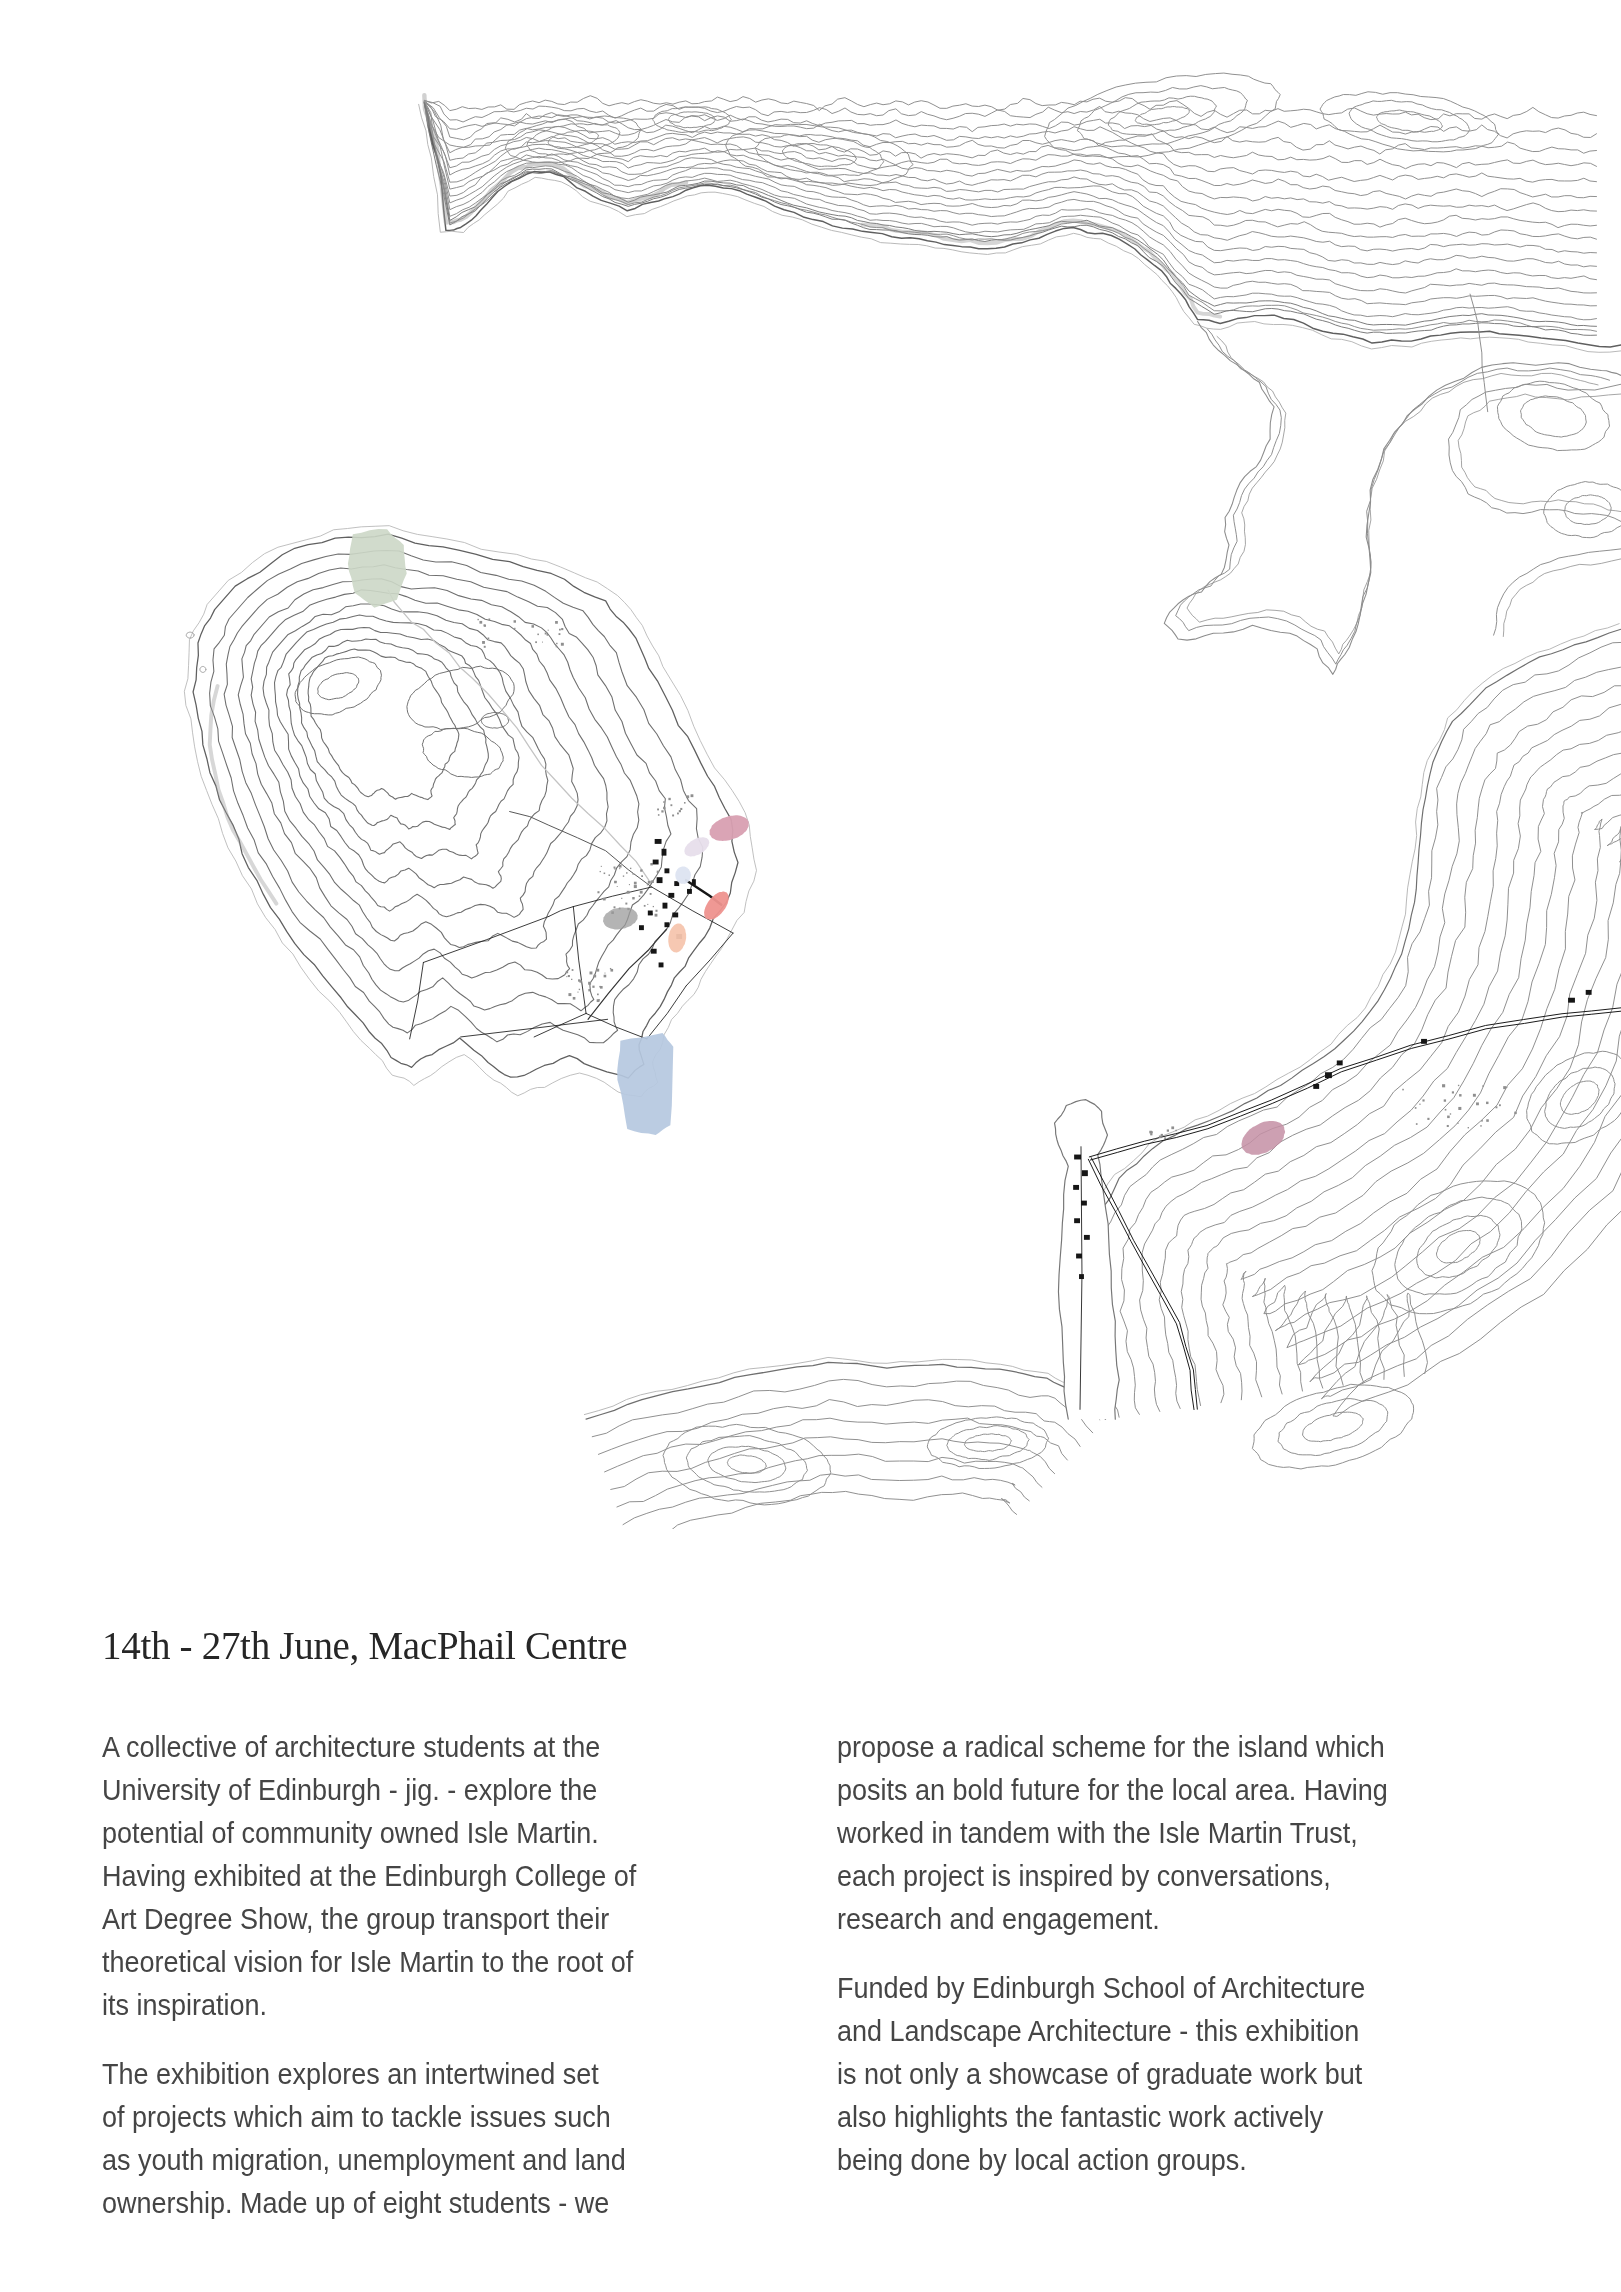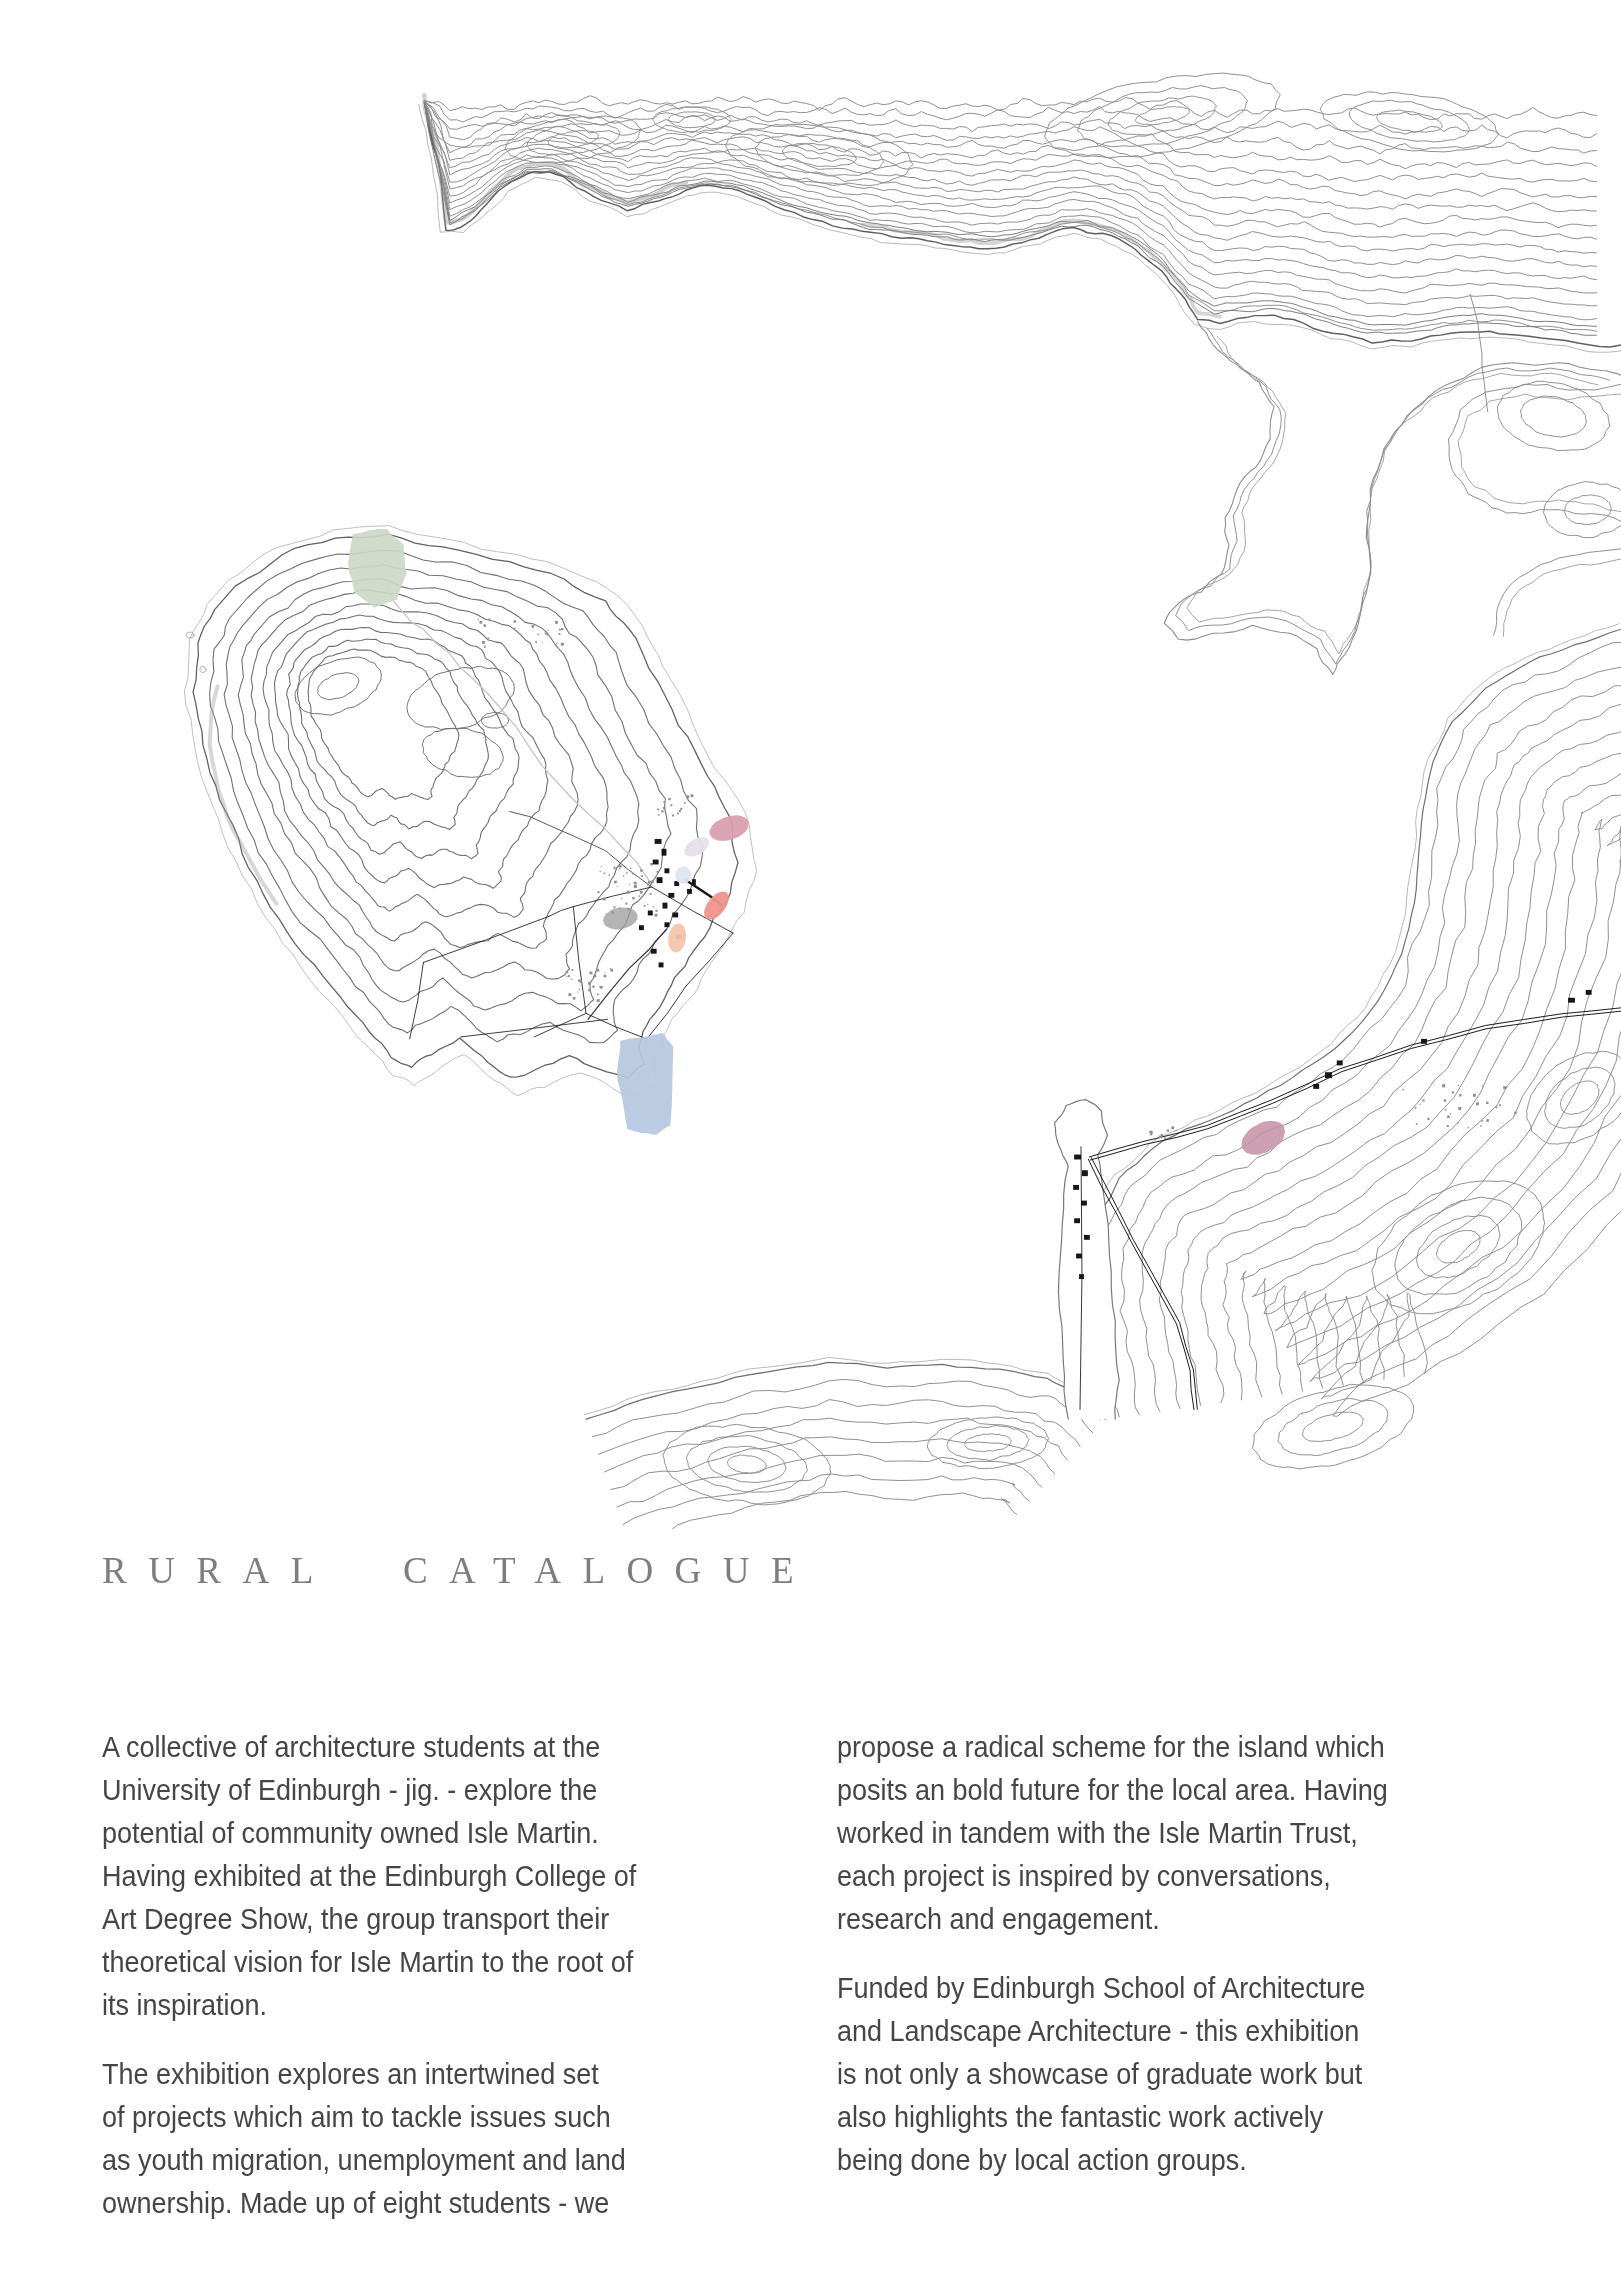--- a/index.html
+++ b/index.html
@@ -352,21 +352,21 @@
         <path d="M723.1 857.0L723.3 857.7L723.5 858.4L723.6 859.1L723.8 859.8L723.5 860.6L723.2 861.4L723.0 862.3L722.9 863.1L722.2 863.9L721.6 864.7L721.0 865.6L720.5 866.5L719.7 867.3L718.8 868.1L717.9 868.9L717.0 869.6L716.0 870.2L714.9 870.8L713.9 871.5L712.8 872.0L711.7 872.3L710.6 872.7L709.5 873.1L708.4 873.5L707.4 873.6L706.3 873.7L705.3 873.8L704.3 873.8L703.4 873.6L702.6 873.4L701.8 873.1L701.0 872.9L700.4 872.5L699.9 872.0L699.4 871.5L698.9 871.0L698.7 870.3L698.6 869.6L698.4 868.9L698.2 868.2L698.5 867.4L698.6 866.5L698.9 865.7L699.1 864.9L699.7 864.0L700.3 863.2L700.9 862.4L701.5 861.5L702.4 860.7L703.3 860.0L704.1 859.2L705.0 858.4L706.0 857.8L707.1 857.2L708.1 856.6L709.2 856.0L710.2 855.5L711.4 855.1L712.5 854.8L713.6 854.5L714.6 854.4L715.7 854.4L716.7 854.3L717.7 854.2L718.5 854.4L719.4 854.6L720.2 854.9L721.0 855.1L721.6 855.5L722.1 856.0L722.6 856.5Z" fill="#e7deeb" opacity="0.95" stroke-linejoin="round" stroke-linecap="round"></path>
         <path d="M705.0 893.0L704.8 893.8L704.7 894.5L704.6 895.3L704.5 896.1L704.2 896.7L703.8 897.4L703.4 898.1L703.1 898.8L702.6 899.3L702.1 899.8L701.5 900.3L701.0 900.8L700.3 901.1L699.7 901.3L699.0 901.6L698.4 901.9L697.7 901.8L697.0 901.8L696.3 901.8L695.6 901.9L695.0 901.5L694.3 901.3L693.7 901.0L693.0 900.8L692.5 900.3L691.9 899.8L691.4 899.3L690.9 898.8L690.6 898.1L690.3 897.4L689.9 896.7L689.5 896.1L689.4 895.3L689.2 894.5L689.1 893.8L689.0 893.0L689.1 892.2L689.2 891.5L689.4 890.7L689.5 889.9L689.9 889.3L690.2 888.6L690.6 887.9L690.9 887.2L691.4 886.7L691.9 886.2L692.5 885.7L693.0 885.2L693.7 885.0L694.3 884.7L695.0 884.5L695.6 884.1L696.3 884.1L697.0 884.0L697.7 884.1L698.4 884.1L699.0 884.4L699.7 884.7L700.3 885.0L701.0 885.2L701.5 885.7L702.0 886.3L702.6 886.7L703.1 887.2L703.4 887.9L703.7 888.6L704.1 889.3L704.5 889.9L704.7 890.7L704.8 891.5L704.9 892.2Z" fill="#dde4f1" opacity="0.95" stroke-linejoin="round" stroke-linecap="round"></path>
         <path d="M741.5 910.6L742.0 911.3L742.4 911.9L742.8 912.6L743.3 913.3L743.3 914.3L743.4 915.3L743.5 916.3L743.6 917.3L743.3 918.5L743.0 919.7L742.7 920.9L742.4 922.1L741.7 923.3L741.2 924.6L740.5 925.9L739.8 927.1L738.9 928.3L738.0 929.5L737.1 930.6L736.2 931.8L735.1 932.8L734.1 933.7L733.0 934.6L731.9 935.5L730.8 936.1L729.8 936.8L728.7 937.3L727.5 937.8L726.6 938.0L725.6 938.2L724.6 938.4L723.6 938.5L722.8 938.2L722.1 937.9L721.3 937.7L720.5 937.4L720.1 936.7L719.6 936.1L719.1 935.4L718.7 934.7L718.7 933.7L718.6 932.7L718.5 931.7L718.4 930.7L718.7 929.5L718.9 928.3L719.3 927.1L719.6 925.9L720.2 924.6L720.8 923.3L721.5 922.1L722.2 920.9L723.0 919.6L723.8 918.4L724.9 917.3L725.8 916.2L726.8 915.2L727.9 914.2L729.0 913.4L730.1 912.5L731.1 911.8L732.2 911.2L733.3 910.7L734.5 910.2L735.5 910.1L736.5 910.0L737.4 909.7L738.4 909.5L739.2 909.8L739.9 910.1L740.7 910.4Z" fill="#ee928e" opacity="0.95" stroke-linejoin="round" stroke-linecap="round"></path>
         <path d="M699.9 958.3L699.6 959.5L699.3 960.8L699.0 962.0L698.7 963.3L698.1 964.3L697.5 965.3L696.9 966.4L696.5 967.5L695.8 968.2L695.1 969.0L694.4 969.8L693.6 970.5L692.9 970.9L692.1 971.3L691.3 971.6L690.5 971.8L689.7 971.8L688.9 971.6L688.2 971.5L687.4 971.4L686.7 970.9L686.0 970.3L685.4 969.8L684.7 969.2L684.2 968.3L683.7 967.4L683.2 966.5L682.8 965.6L682.5 964.4L682.3 963.3L682.1 962.1L681.9 960.9L681.9 959.6L681.9 958.3L682.0 957.0L682.1 955.7L682.4 954.5L682.8 953.3L683.1 952.0L683.3 950.7L683.8 949.7L684.3 948.6L684.9 947.5L685.5 946.5L686.2 945.7L686.9 945.0L687.6 944.2L688.4 943.5L689.1 943.2L689.9 942.8L690.7 942.5L691.5 942.2L692.3 942.3L693.1 942.3L693.8 942.5L694.6 942.6L695.3 943.1L695.9 943.7L696.6 944.2L697.3 944.8L697.8 945.6L698.3 946.5L698.7 947.5L699.2 948.4L699.4 949.6L699.5 950.8L699.8 951.9L700.1 953.1L700.1 954.4L700.1 955.7L700.1 957.0Z" fill="#f6c5ae" opacity="0.95" stroke-linejoin="round" stroke-linecap="round"></path>
         <path d="M650.7 933.9L650.6 934.8L650.5 935.8L650.5 936.8L650.3 937.8L649.7 938.7L649.0 939.7L648.4 940.6L647.8 941.6L646.6 942.2L645.5 943.0L644.6 943.9L643.5 944.8L642.1 945.3L640.7 945.9L639.3 946.4L638.0 947.1L636.4 947.3L634.8 947.4L633.3 947.8L631.8 948.2L630.3 948.3L628.8 948.4L627.3 948.3L625.8 947.9L624.5 947.7L623.2 947.4L621.9 946.8L620.6 946.4L619.7 945.7L618.7 945.2L617.8 944.5L617.0 943.6L616.6 942.8L616.2 941.9L615.8 941.0L615.3 940.1L615.4 939.2L615.6 938.2L615.7 937.2L615.7 936.2L616.4 935.3L617.0 934.4L617.6 933.4L618.2 932.4L619.3 931.6L620.4 930.9L621.5 930.1L622.5 929.2L623.8 928.5L625.2 927.8L626.6 927.3L628.0 926.9L629.6 926.6L631.1 926.5L632.7 926.1L634.2 925.8L635.7 925.9L637.2 926.2L638.7 926.1L640.2 926.1L641.5 926.4L642.8 926.7L644.1 927.2L645.4 927.6L646.3 928.3L647.2 929.0L648.1 929.7L649.0 930.4L649.5 931.2L649.8 932.1L650.2 933.0Z" fill="#9b9b9b" opacity="0.75" stroke-linejoin="round" stroke-linecap="round"></path>
         <path d="M633.0 1062.0L643.7 1059.7L654.6 1058.5L665.3 1056.3L676.0 1054.0L678.8 1057.4L681.2 1061.2L684.2 1064.5L687.0 1068.0L686.5 1088.0L686.0 1108.0L685.5 1128.0L684.0 1148.0L680.1 1150.2L676.3 1152.7L672.8 1155.6L669.0 1158.0L661.7 1156.6L654.3 1156.0L647.1 1154.1L640.0 1152.0L637.8 1139.4L635.9 1126.8L633.5 1114.3L630.0 1102.0L629.8 1091.9L630.9 1082.0L632.6 1072.0Z" fill="#b5c8e0" opacity="0.92" stroke-linejoin="round" stroke-linecap="round"></path>
         <path d="M1310.2 1149.7L1310.4 1151.1L1310.5 1152.4L1311.0 1153.6L1311.3 1154.9L1310.8 1156.4L1310.2 1157.8L1310.0 1159.4L1309.8 1160.9L1308.9 1162.5L1308.0 1164.1L1306.9 1165.4L1305.7 1166.8L1304.0 1167.9L1302.4 1169.1L1301.0 1170.6L1299.6 1172.1L1297.7 1172.8L1295.8 1173.7L1294.1 1174.9L1292.3 1176.0L1290.3 1176.4L1288.4 1177.0L1286.4 1177.5L1284.5 1178.1L1282.7 1178.1L1280.9 1178.3L1279.1 1178.1L1277.3 1178.1L1275.9 1177.6L1274.5 1177.0L1273.0 1176.6L1271.5 1176.1L1270.5 1175.2L1269.7 1174.1L1268.8 1173.1L1267.8 1172.3L1267.5 1171.0L1267.0 1169.7L1266.9 1168.4L1266.7 1167.1L1267.1 1165.6L1267.3 1164.1L1267.8 1162.6L1268.2 1161.1L1269.3 1159.7L1270.2 1158.1L1271.3 1156.7L1272.3 1155.2L1273.8 1153.8L1275.1 1152.3L1276.8 1151.1L1278.4 1149.9L1280.3 1149.1L1282.1 1148.1L1284.0 1147.1L1285.7 1146.0L1287.6 1145.3L1289.5 1144.6L1291.5 1144.3L1293.5 1143.9L1295.3 1143.8L1297.1 1143.7L1298.9 1143.7L1300.7 1143.9L1302.2 1144.3L1303.6 1144.9L1305.1 1145.4L1306.5 1145.9L1307.5 1146.7L1308.5 1147.7L1309.3 1148.7Z" fill="#c48fa4" opacity="0.85" stroke-linejoin="round" stroke-linecap="round"></path>
       </g>
     </svg>
 
-  <div class="title">RURAL CATALOGUE</div>
+  <div class="subtitle">14th - 27th June, MacPhail Centre</div>
 
   <div class="col col-left">
     <div class="para">
         <div class="line">A collective of architecture students at the</div>
         <div class="line">University of Edinburgh - jig. - explore the</div>
         <div class="line">potential of community owned Isle Martin.</div>
         <div class="line">Having exhibited at the Edinburgh College of</div>
         <div class="line">Art Degree Show, the group transport their</div>
         <div class="line">theoretical vision for Isle Martin to the root of</div>
         <div class="line">its inspiration.</div>

